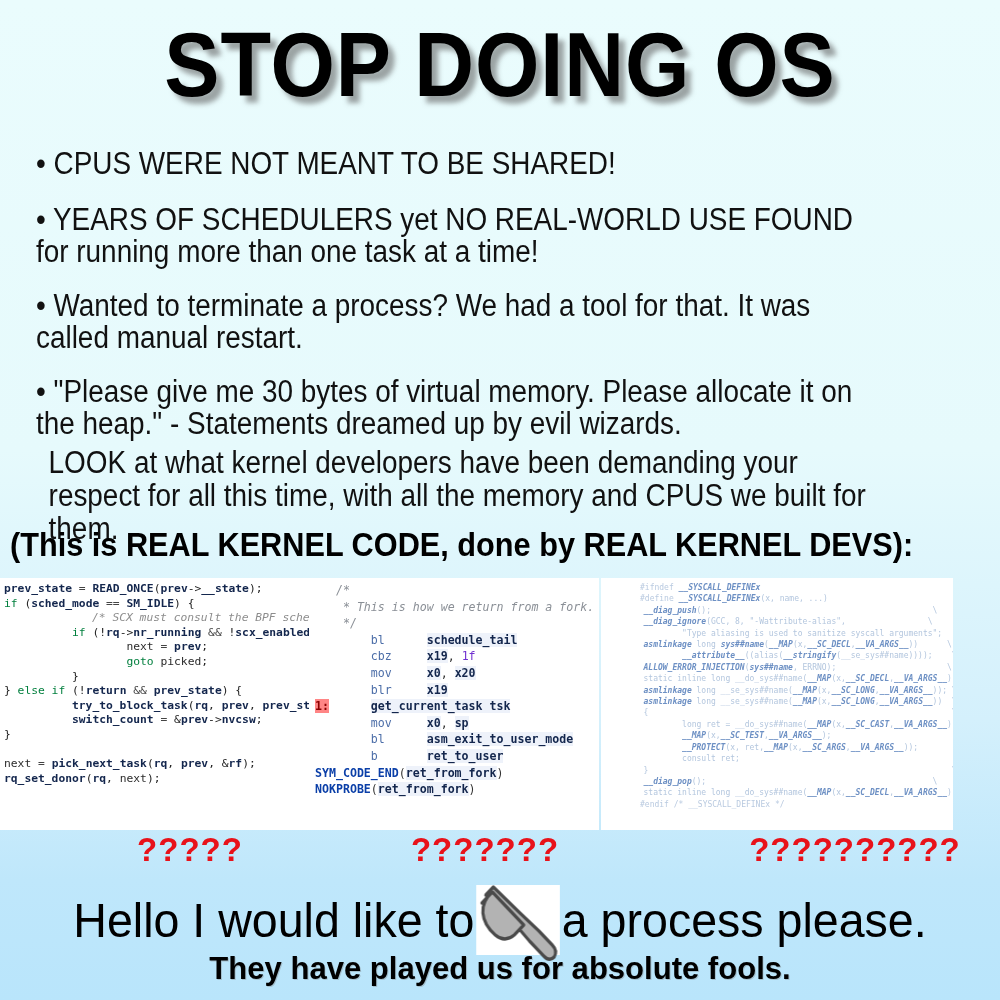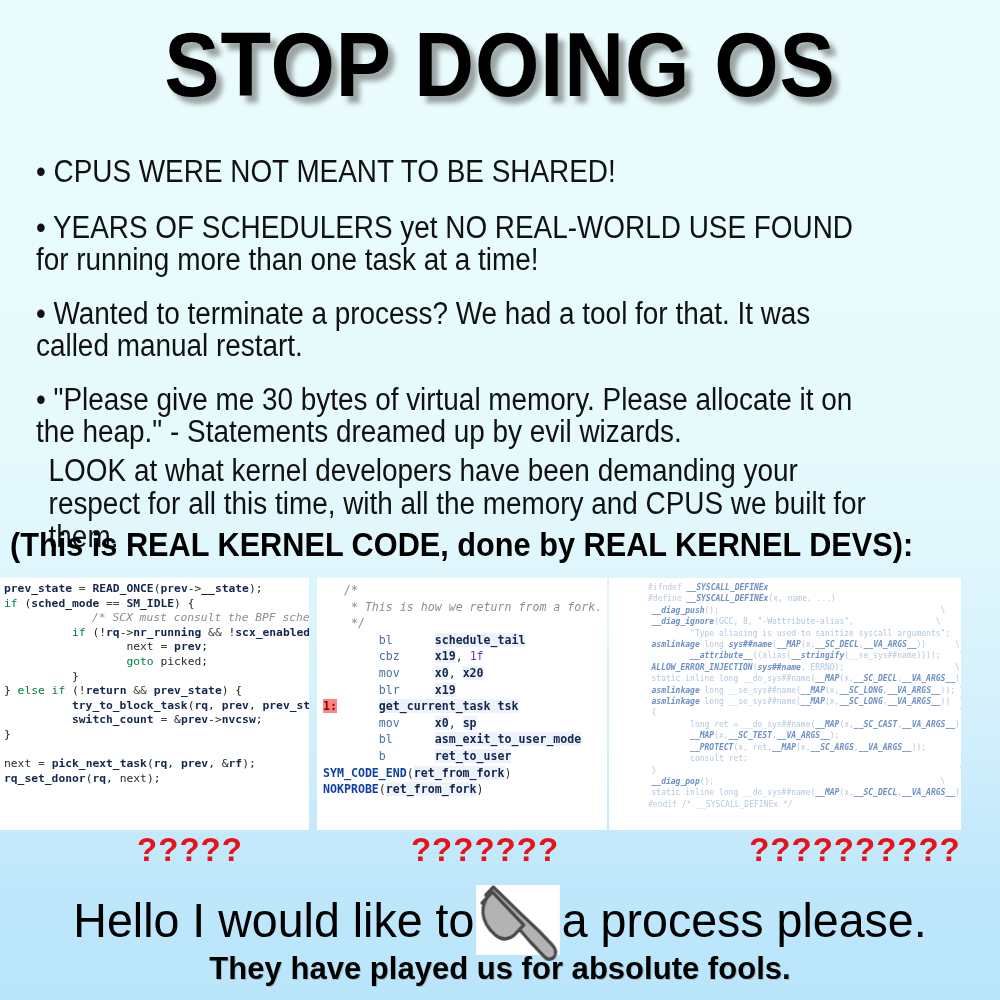--- a/index.html
+++ b/index.html
@@ -107,21 +107,20 @@
     box-sizing: border-box;
   }
   #panel1 pre {
     font-size: 11.3px;
     line-height: 14.6px;
     color: #222;
   }
   
   #panel2 {
     width: 290px;
-    margin-left: 8px;
     padding: 4px 0 0 6px;
     box-sizing: border-box;
   }
   #panel2 pre {
     font-size: 11.6px;
     line-height: 16.6px;
     color: #333;
   }
   
   #panel3 {
@@ -222,21 +221,21 @@
     text-shadow: 1px 1px 0 rgba(120,120,120,0.35);
   }
 </style>
 </head>
 <body>
 
 <div id="meme">
 
   <div class="title">STOP DOING OS</div>
 
-  <div class="body-block" style="top:156px;">
+  <div class="body-block" style="top:148px;">
     <div class="bullet">• CPUS WERE NOT MEANT TO BE SHARED!</div>
     <div class="bullet" style="margin-bottom:22px;">• YEARS OF SCHEDULERS yet NO REAL-WORLD USE FOUND for running more than one task at a time!</div>
     <div class="bullet" style="margin-bottom:22px;">• Wanted to terminate a process? We had a tool for that. It was called manual restart.</div>
     <div class="bullet" style="margin-bottom:8px;">• "Please give me 30 bytes of virtual memory. Please allocate it on the heap." - Statements dreamed up by evil wizards.</div>
     <div class="look">LOOK at what kernel developers have been demanding your respect for all this time, with all the memory and CPUS we built for them.</div>
   </div>
 
   <div class="realcode">(This is REAL KERNEL CODE, done by REAL KERNEL DEVS):</div>
 
   <div class="panels">

